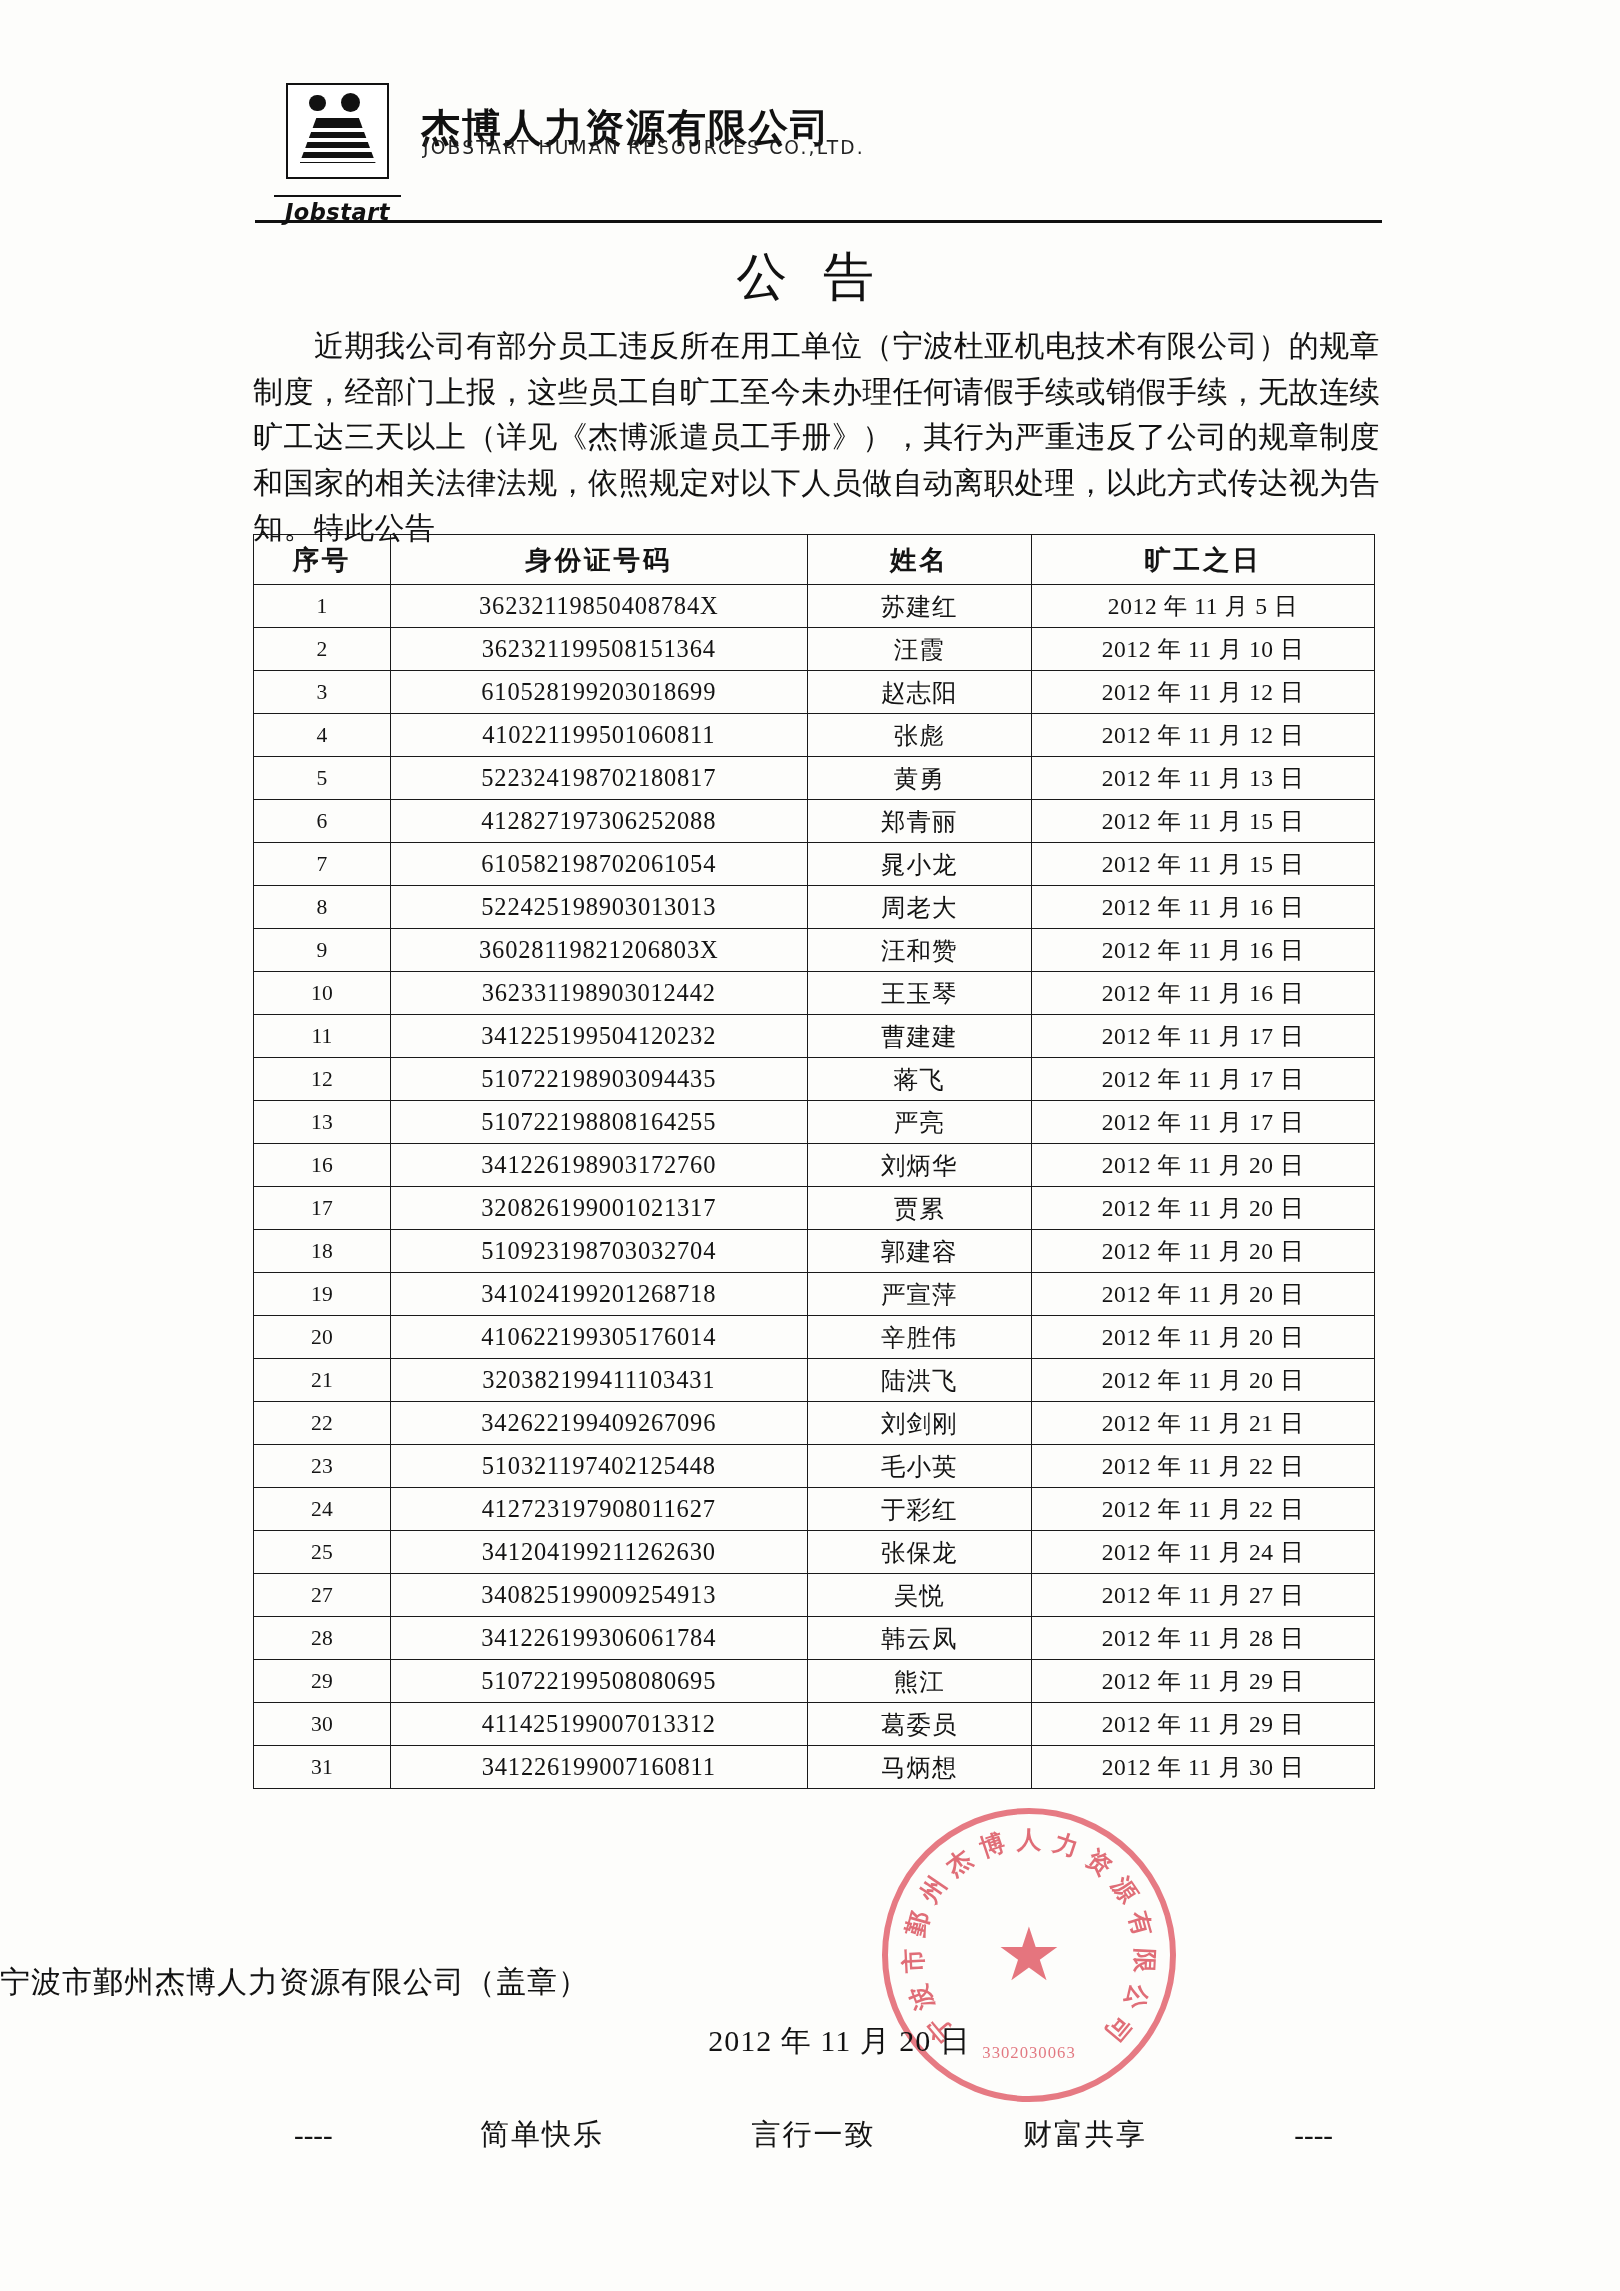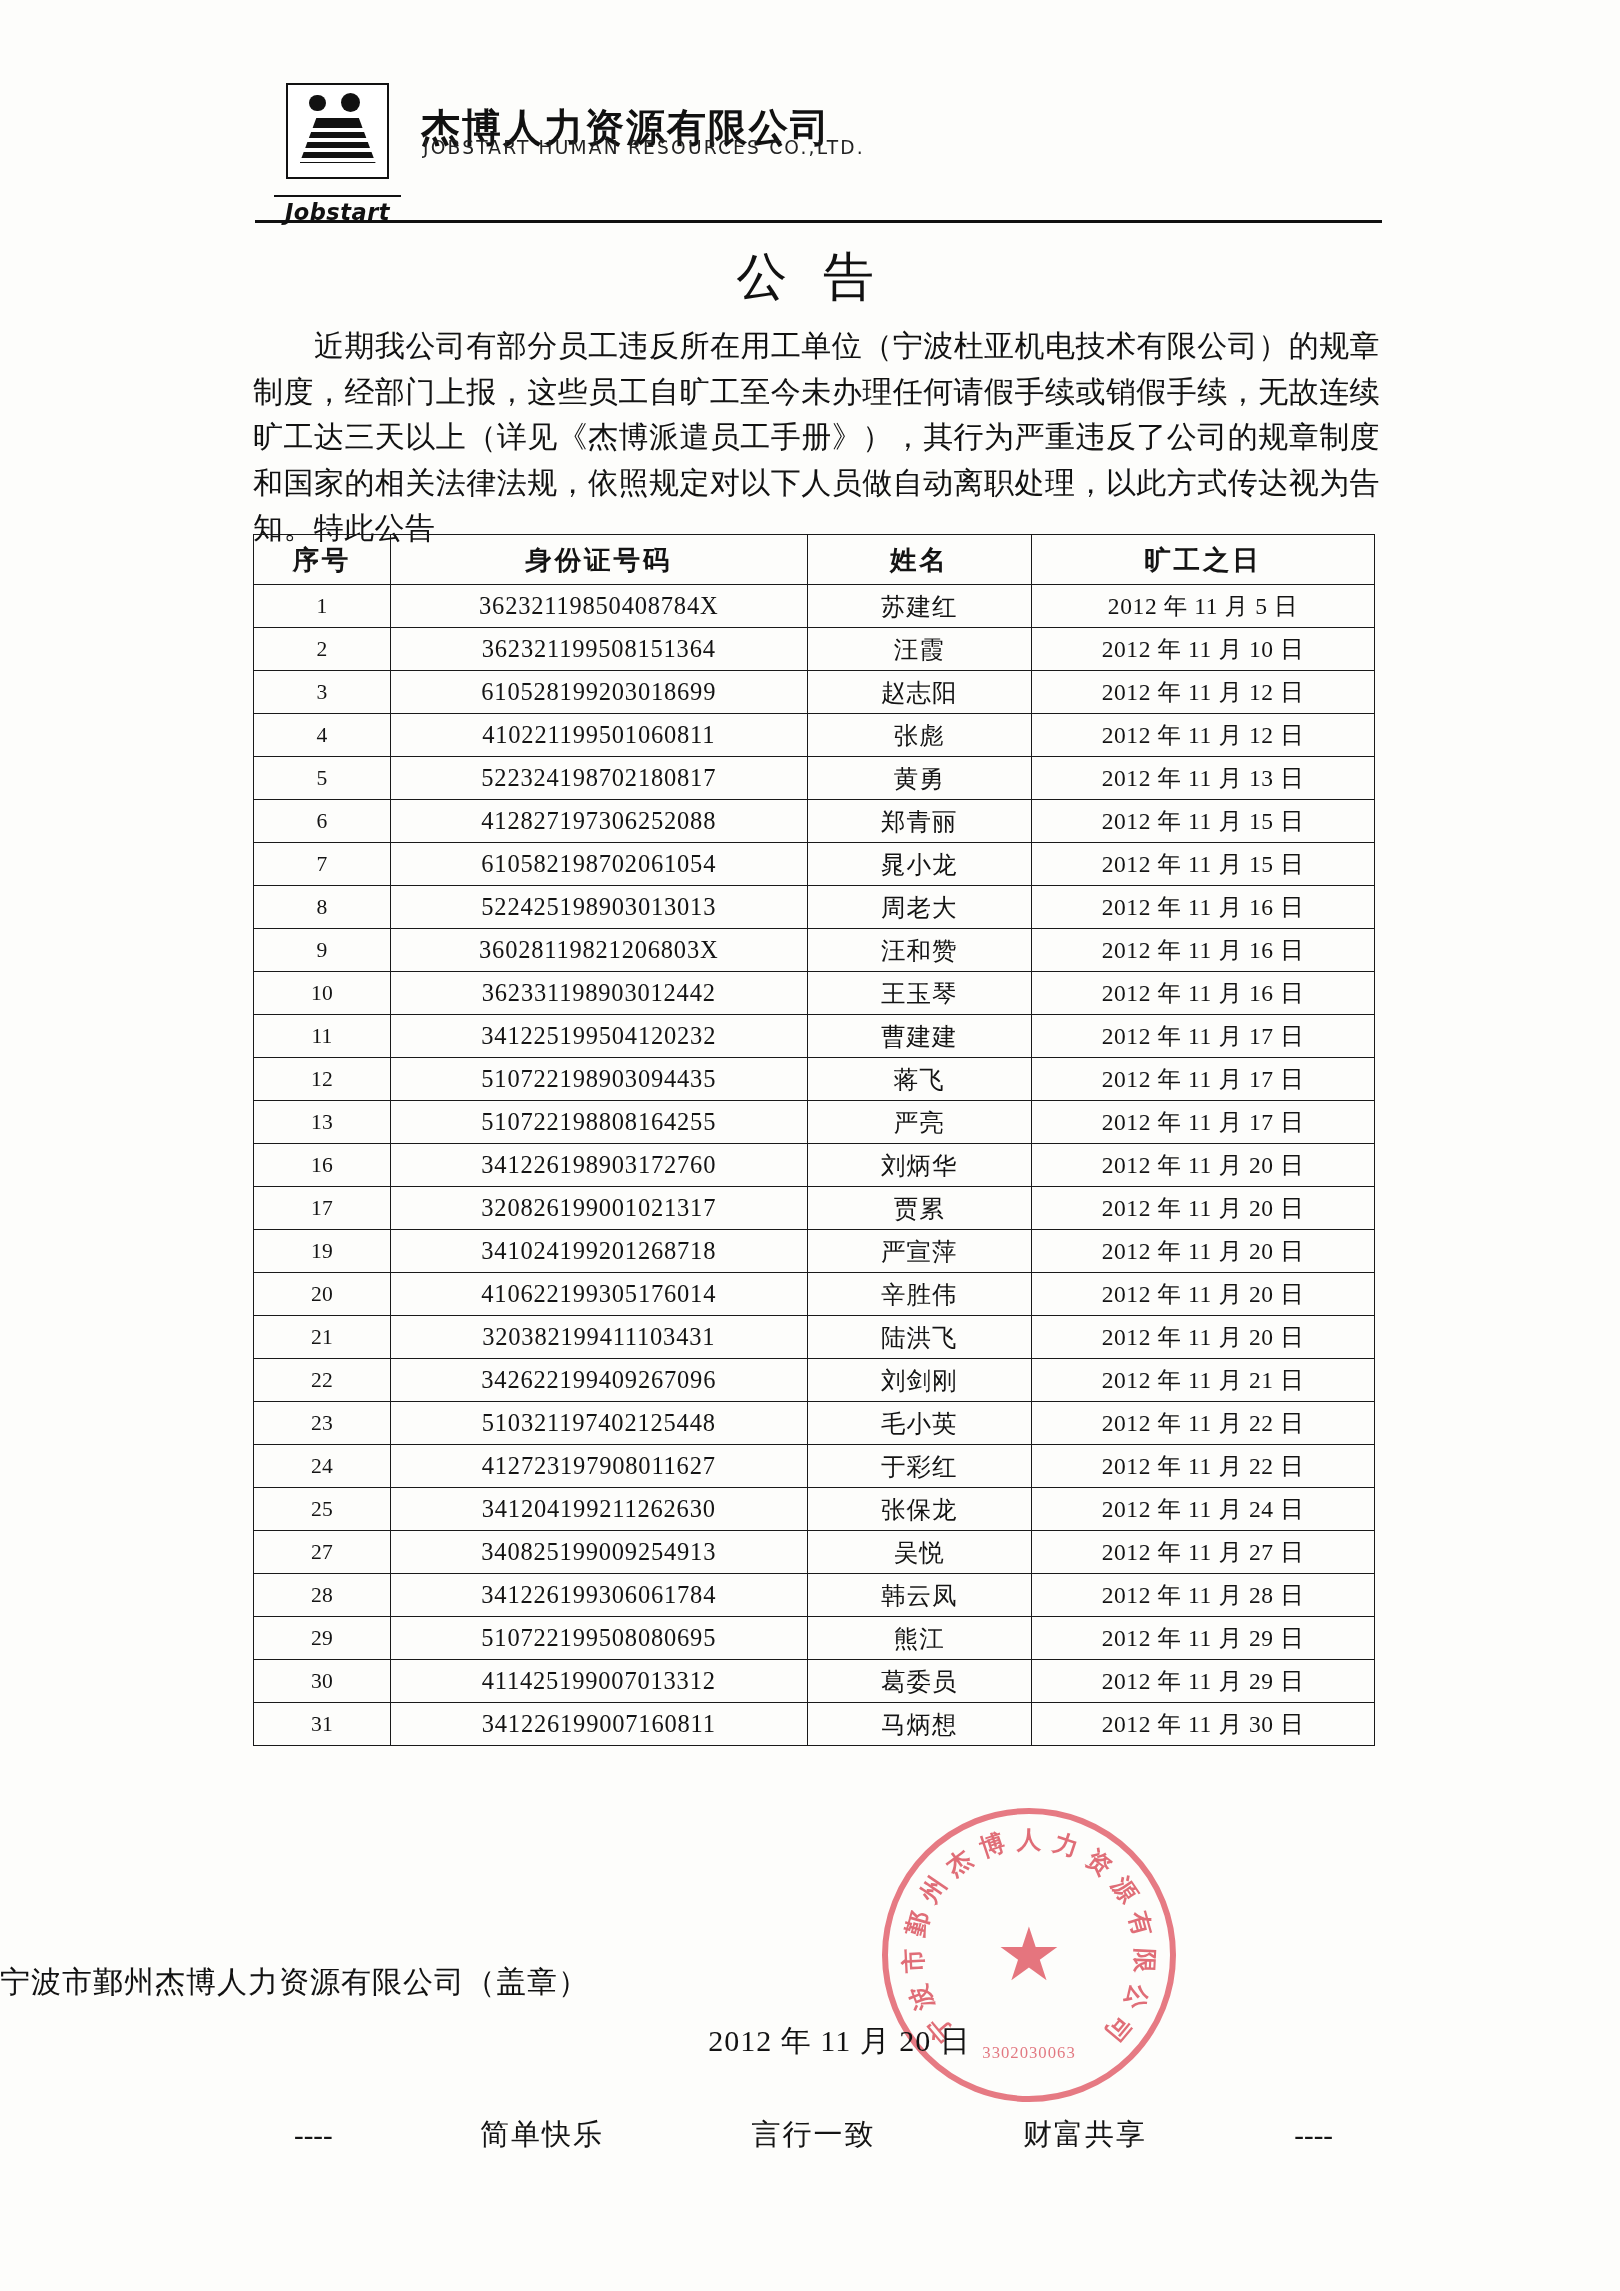--- a/index.html
+++ b/index.html
@@ -407,20 +407,26 @@
           <tr>
             <td class="idx">16</td>
             <td class="id">341226198903172760</td>
             <td class="name">刘炳华</td>
             <td class="date">2012 年 11 月 20 日</td>
           </tr>
           <tr>
             <td class="idx">17</td>
             <td class="id">320826199001021317</td>
             <td class="name">贾累</td>
+            <td class="date">2012 年 11 月 20 日</td>
+          </tr>
+          <tr>
+            <td class="idx">18</td>
+            <td class="id">510923198703032704</td>
+            <td class="name">郭建容</td>
             <td class="date">2012 年 11 月 20 日</td>
           </tr>
           <tr>
             <td class="idx">19</td>
             <td class="id">341024199201268718</td>
             <td class="name">严宣萍</td>
             <td class="date">2012 年 11 月 20 日</td>
           </tr>
           <tr>
             <td class="idx">20</td>

